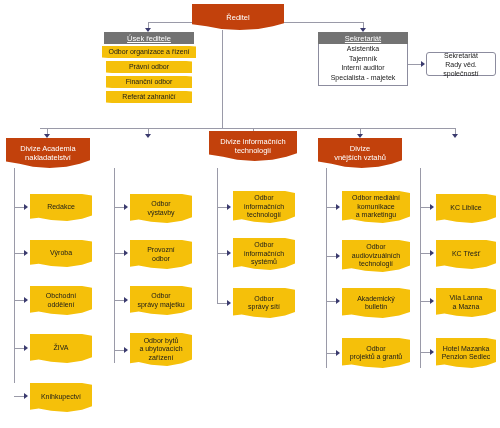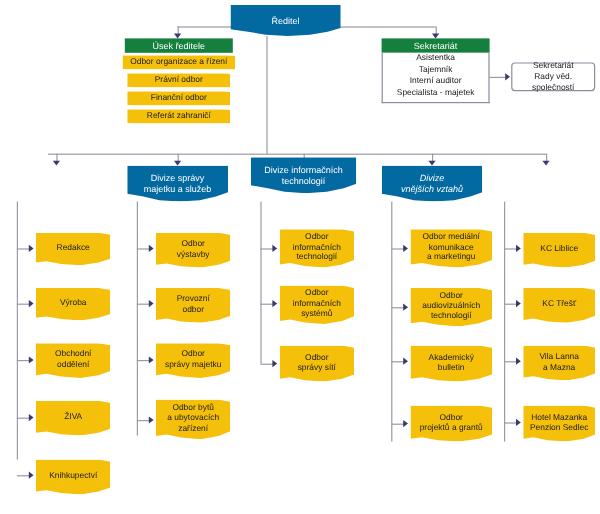--- a/index.html
+++ b/index.html
@@ -38,46 +38,47 @@
     width: 0; height: 0;
     border-top: 3px solid transparent;
     border-bottom: 3px solid transparent;
     border-left: 4px solid #3a3a6e;
   }
 
   
   
   .banner {
     position: absolute;
-    background: #0369a1;
+    background: #c2410c;
     color: #ffffff;
     font-size: 7.5px;
     line-height: 9px;
     text-align: center;
     display: flex;
     align-items: center;
     justify-content: center;
     box-sizing: border-box;
     padding: 12px 3px;
     -webkit-clip-path: polygon(0% 0%, 100% 0%, 100% 74%, 88% 86%, 72% 96%, 52% 100%, 32% 96%, 16% 86%, 0% 78%);
     clip-path: polygon(0% 0%, 100% 0%, 100% 74%, 88% 86%, 72% 96%, 52% 100%, 32% 96%, 16% 86%, 0% 78%);
   }
   
   .bar-navy {
     position: absolute;
-    background: #15803d;
+    background: #737373;
     color: #ffffff;
     font-size: 7.5px;
     line-height: 9px;
     text-align: center;
     display: flex;
     align-items: center;
     justify-content: center;
     box-sizing: border-box;
     padding: 0 3px;
+    text-decoration: underline;
   }
   
   .flag {
     position: absolute;
     background: #f5c00a;
     color: #1a1a1a;
     font-size: 7px;
     line-height: 8.5px;
     text-align: center;
     display: flex;
@@ -195,20 +196,24 @@
     <span>Sekretariát</span>
     <span>Rady věd. společností</span>
   </div>
 
   <div class="line-v" style="left:222px; top:30px; height:98px;"></div>
 
   <div class="line-h" style="left:40px; top:128px; width:415px;"></div>
 
   <div class="line-v" style="left:47px; top:128px; height:7px;"></div>
   <div class="arrow-down" style="left:44px; top:134px;"></div>
+  <div class="banner multi" style="left:6px; top:138px; width:84px; height:30px;">
+    <span class="multi">Divize Academia
+nakladatelství</span>
+  </div>
 
   <div class="line-v" style="left:14px; top:168px; height:215px;"></div>
 
   <div class="line-h" style="left:14px; top:207px; width:11px;"></div>
   <div class="arrow-right" style="left:24px; top:204px;"></div>
   <div class="flag" style="left:30px; top:194px; width:62px; height:27px;">
     <span class="multi">Redakce</span>
   </div>
 
   <div class="line-h" style="left:14px; top:253px; width:11px;"></div>
@@ -231,24 +236,20 @@
   </div>
 
   <div class="line-h" style="left:14px; top:396px; width:11px;"></div>
   <div class="arrow-right" style="left:24px; top:393px;"></div>
   <div class="flag" style="left:30px; top:383px; width:62px; height:29px;">
     <span class="multi">Knihkupectví</span>
   </div>
 
   <div class="line-v" style="left:148px; top:128px; height:7px;"></div>
   <div class="arrow-down" style="left:145px; top:134px;"></div>
-  <div class="banner multi" style="left:106px; top:138px; width:84px; height:30px;">
-    <span class="multi">Divize správy
-majetku a služeb</span>
-  </div>
 
   <div class="line-v" style="left:114px; top:168px; height:195px;"></div>
 
   <div class="line-h" style="left:114px; top:207px; width:11px;"></div>
   <div class="arrow-right" style="left:124px; top:204px;"></div>
   <div class="flag" style="left:130px; top:194px; width:62px; height:29px;">
     <span class="multi">Odbor
 výstavby</span>
   </div>
 
@@ -301,21 +302,21 @@
 
   <div class="line-h" style="left:217px; top:303px; width:11px;"></div>
   <div class="arrow-right" style="left:227px; top:300px;"></div>
   <div class="flag" style="left:233px; top:288px; width:62px; height:30px;">
     <span class="multi">Odbor
 správy sítí</span>
   </div>
 
   <div class="line-v" style="left:360px; top:128px; height:7px;"></div>
   <div class="arrow-down" style="left:357px; top:134px;"></div>
-  <div class="banner multi" style="left:318px; top:138px; width:84px; height:30px;font-style:italic;">
+  <div class="banner multi" style="left:318px; top:138px; width:84px; height:30px;">
     <span class="multi">Divize
 vnějších vztahů</span>
   </div>
 
   <div class="line-v" style="left:326px; top:168px; height:200px;"></div>
 
   <div class="line-h" style="left:326px; top:207px; width:11px;"></div>
   <div class="arrow-right" style="left:336px; top:204px;"></div>
   <div class="flag" style="left:342px; top:191px; width:68px; height:32px;">
     <span class="multi">Odbor mediální

